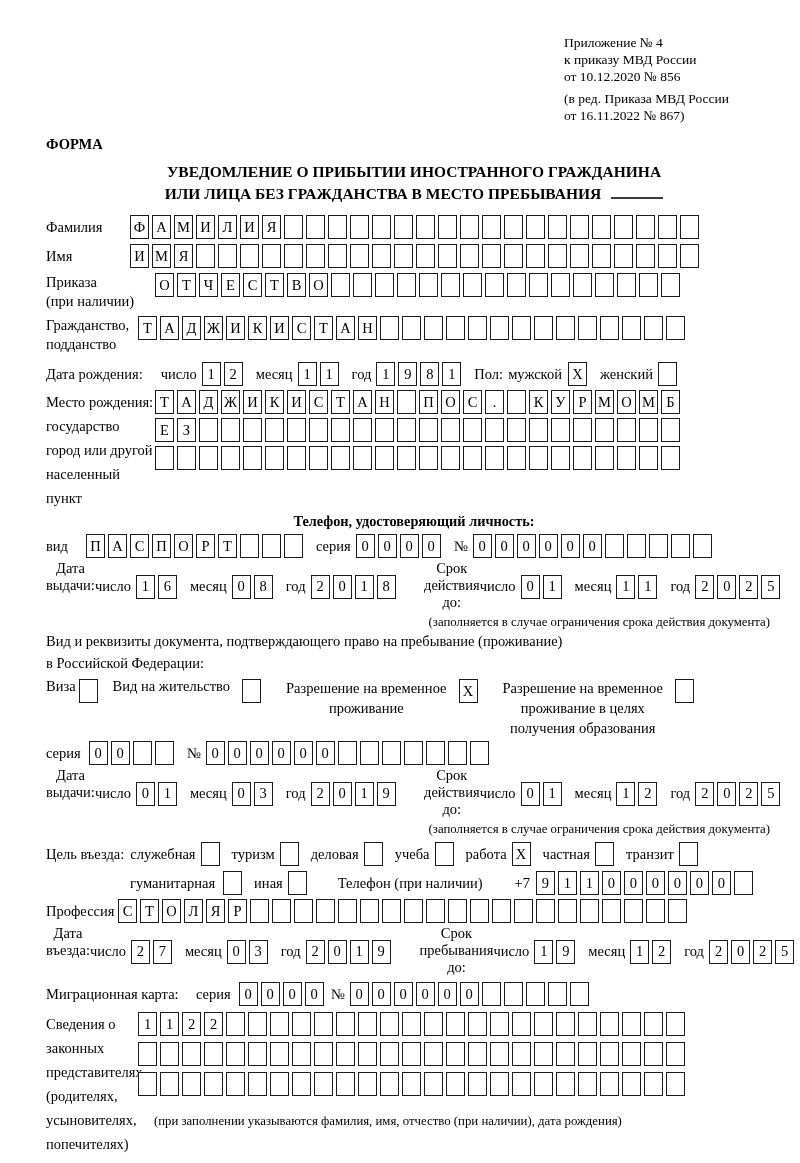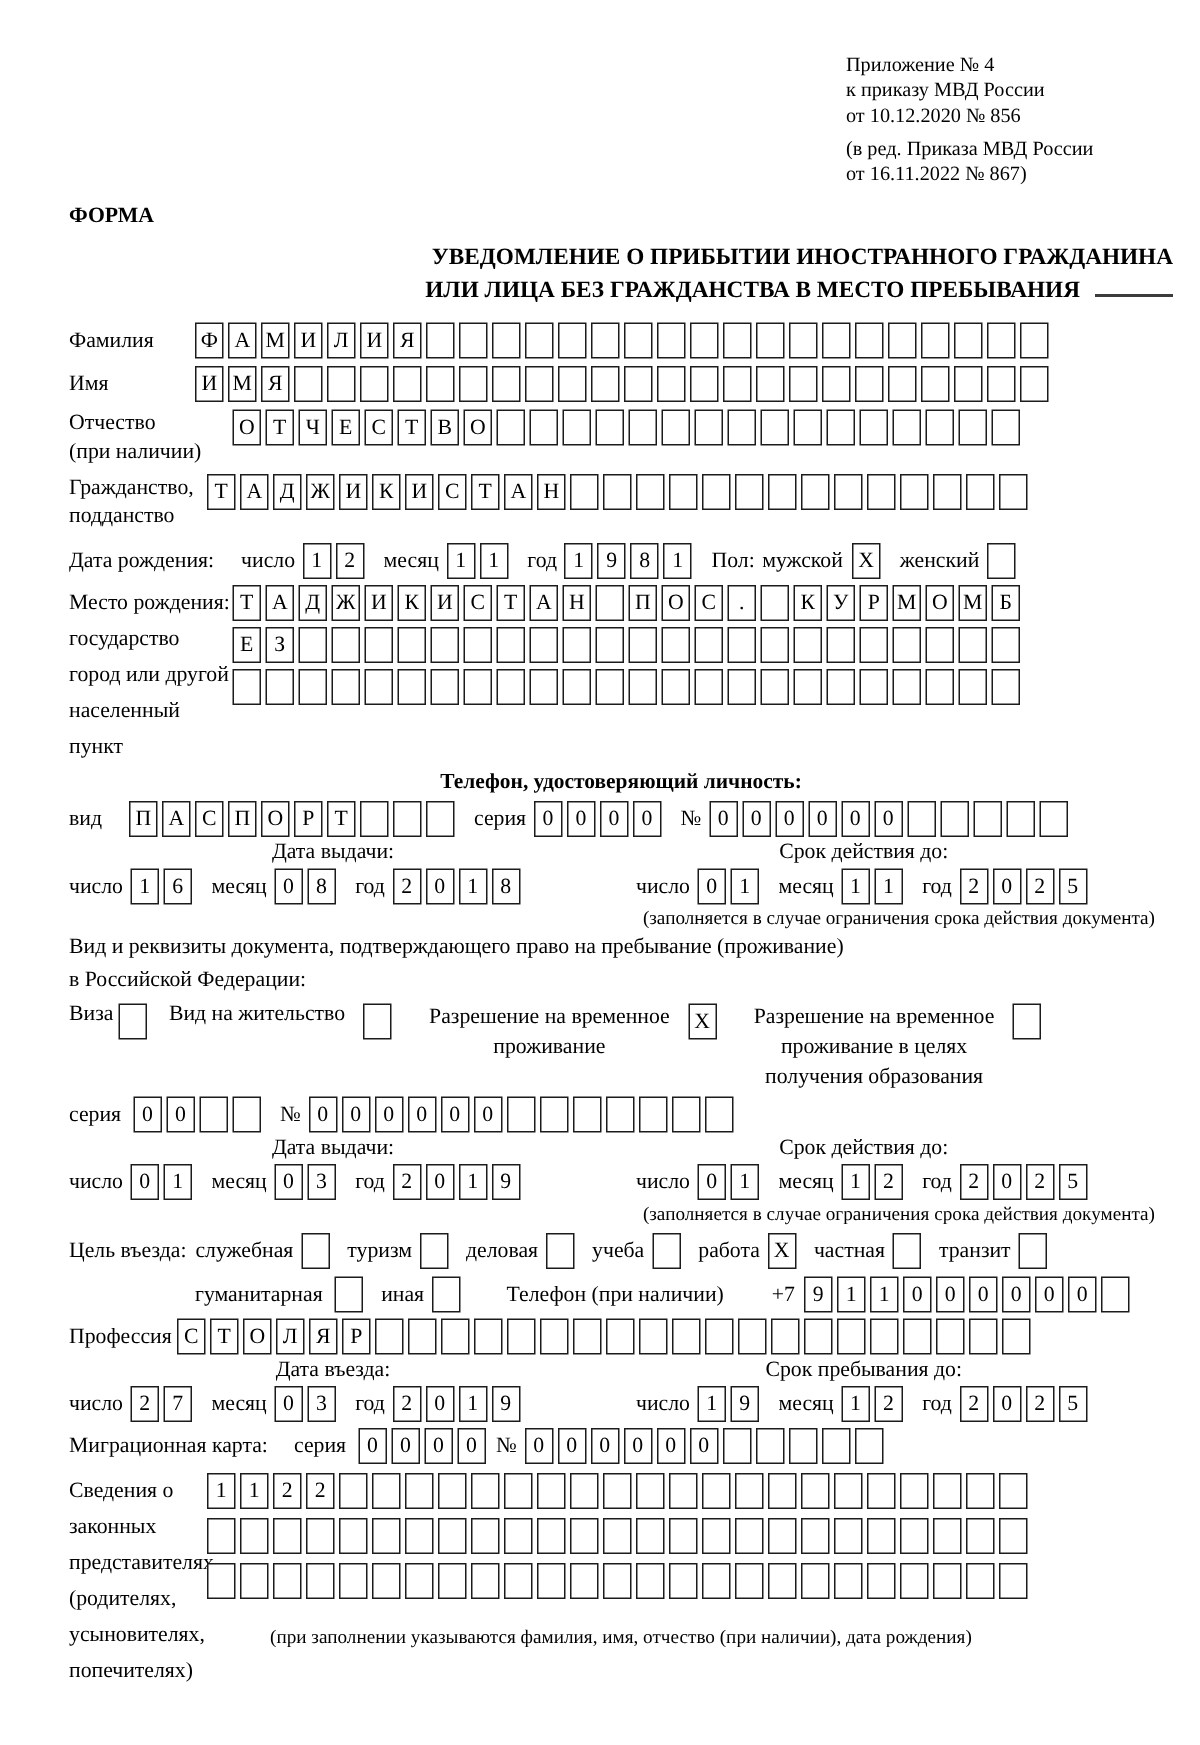--- a/index.html
+++ b/index.html
@@ -6,21 +6,21 @@
   html,body{margin:0;padding:0;background:#fff}
   .page{
     width:800px;height:1163px;margin:0 auto;background:#fff;color:#000;
     font-family:"Liberation Serif","DejaVu Serif",serif;font-size:14.5px;
     padding:34px 18px 10px 46px;overflow:hidden;position:relative;
   }
   
   .apx{margin-left:518px;font-size:13.5px;line-height:17px}
   .apx .gap{height:5px}
   .forma{font-weight:bold;text-align:left;padding-right:16px;margin-top:12px;font-size:14.5px}
-  .title{text-align:right;font-weight:bold;font-size:15.5px;line-height:22px;margin-top:8px}
+  .title{text-align:center;font-weight:bold;font-size:15.5px;line-height:22px;margin-top:8px}
   .blank{display:inline-block;width:52px;height:13px;border-bottom:2px solid #3c3c3c;margin-left:10px}
   .sec{font-weight:bold;font-size:14.3px;margin-top:12px;white-space:nowrap}
   
   .frow{display:flex;align-items:center;margin-top:5px}
   .frow.top{align-items:flex-start}
   .flabel{flex:0 0 auto}
   .ml div{line-height:19px}
   .boxes{display:inline-flex;flex:0 0 auto}
   .cell{
     display:inline-flex;align-items:center;justify-content:center;
@@ -32,35 +32,35 @@
   .dgl.first{margin-left:0}
   
   .colblock{display:flex;margin-top:4px}
   .col-labels{flex:0 0 auto;font-size:14.5px}
   .col-rows{display:flex;flex-direction:column;gap:4px}
   .bp-labels{line-height:24px;width:109px}
   .reps-labels{line-height:24px;width:92px}
   .center-bold{text-align:center;font-weight:bold;font-size:14.3px;margin-top:3px}
   
   .dpair{display:flex;margin-top:2px}
-  .dcol{display:flex;flex-direction:column}
+  .dcol{display:flex;flex-direction:row}
   .dcol .dhead{text-align:center;margin-bottom:2px}
   .dcol.left{width:352px}
   .dcol.right{margin-left:26px}
   .drow{display:flex;align-items:center}
   .note{font-size:12.8px;text-align:right;padding-right:12px;margin-top:2px}
   .intro{margin-top:0;line-height:22px}
   
   .types{display:flex;align-items:flex-start;margin-top:4px}
   .types .boxes{margin-top:1px}
   .tcenter{text-align:center;line-height:20px}
   .ml22{margin-left:22px}.ml12{margin-left:12px}.mr8{margin-right:8px}.mr6{margin-right:6px}
   .p-label{margin:0 5px 0 9px;flex:0 0 auto}
   .p-label.first{margin-left:6px}
-  .reps-note{font-size:12.8px;margin-top:12px;margin-left:42px;white-space:nowrap}
+  .reps-note{font-size:12.8px;margin-top:12px;margin-left:16px;white-space:nowrap}
 </style>
 </head>
 <body>
 
 <div class="page">
 
   <div class="apx">
     <div>Приложение № 4</div>
     <div>к приказу МВД России</div>
     <div>от 10.12.2020 № 856</div>
@@ -136,21 +136,21 @@
         <span class="cell"></span>
         <span class="cell"></span>
         <span class="cell"></span>
         <span class="cell"></span>
         <span class="cell"></span>
       </span>
   </div>
 
   <div class="frow top">
     <span class="flabel w109 ml">
-      <div>Отчество</div>
+      <div>Приказа</div>
       <div>(при наличии)</div>
     </span>
     <span class="boxes">
         <span class="cell">О</span>
         <span class="cell">Т</span>
         <span class="cell">Ч</span>
         <span class="cell">Е</span>
         <span class="cell">С</span>
         <span class="cell">Т</span>
         <span class="cell">В</span>

